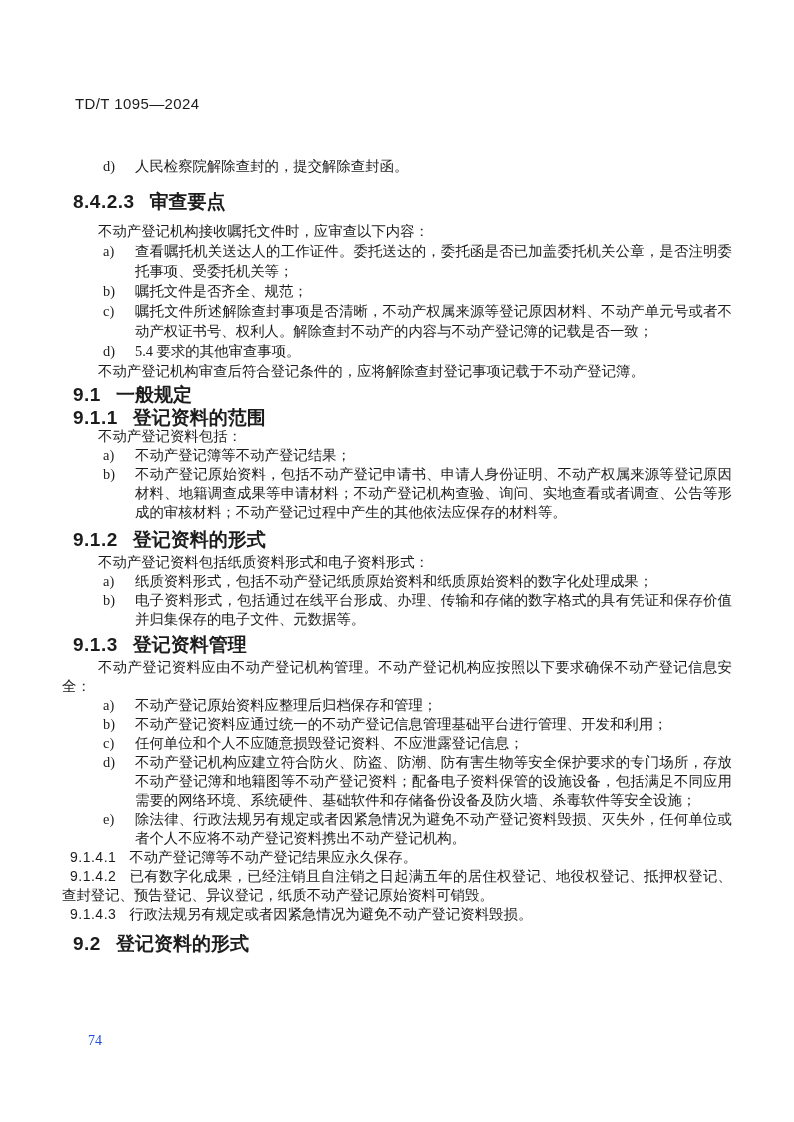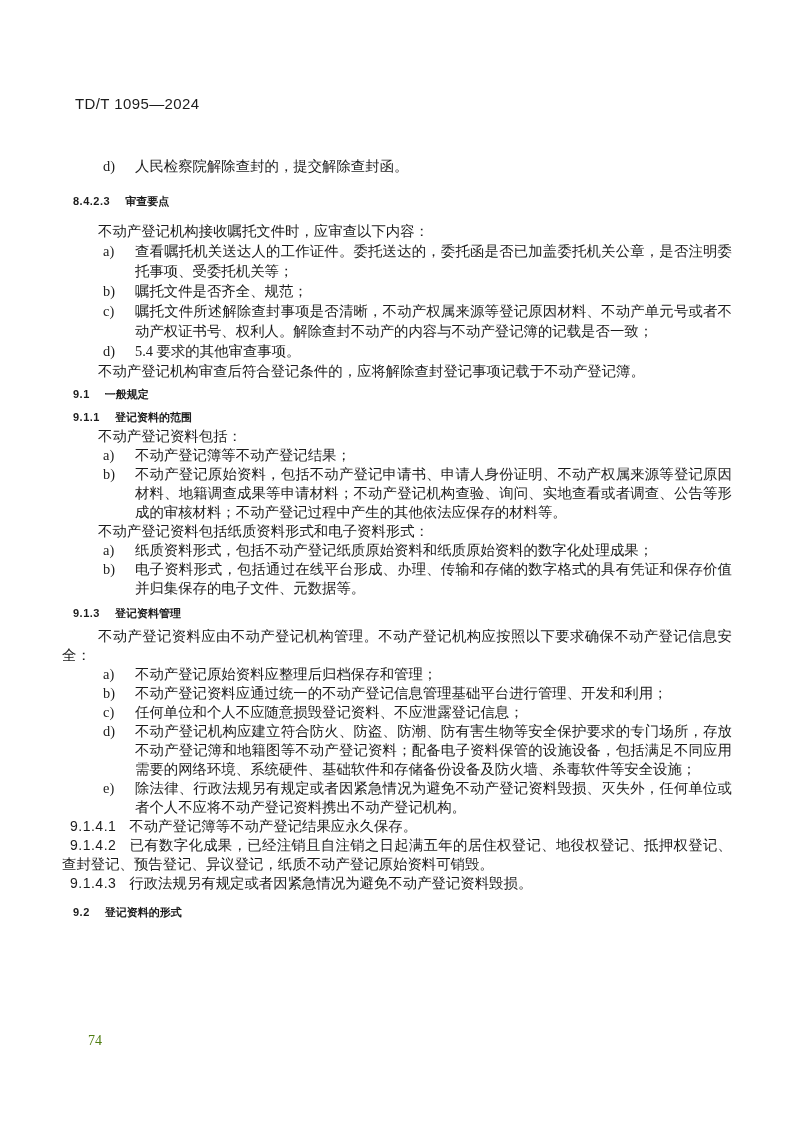--- a/index.html
+++ b/index.html
@@ -34,21 +34,21 @@
     left: 62px;
     width: 670px;
     text-align: justify;
   }
   .s8 { line-height: 20px; }
 
   
   .hd {
     font-family: "Liberation Sans", "DejaVu Sans", sans-serif;
     font-weight: bold;
-    font-size: 11px;
+    font-size: 19px;
     line-height: 19px;
     margin: 0 0 0 11px;
     text-align: left;
   }
   .hd .h-num { margin-right: 15px; letter-spacing: 0.5px; }
   .h-8423 { margin-top: 16px; margin-bottom: 10px; }
   .h-ch9  { font-size: 16px; line-height: 20px; margin-top: 14px; margin-bottom: 4px; }
   .h-ch9 .h-num { margin-right: 20px; }
   .h-91   { margin-top: 4px; margin-bottom: 0; }
   .h-911  { margin-top: 4px; margin-bottom: 0; }
@@ -83,21 +83,21 @@
     letter-spacing: 0.5px;
     margin-right: 13px;
     white-space: nowrap;
   }
   .page-number {
     position: absolute;
     top: 1031px;
     left: 88px;
     font-family: "Liberation Serif", "DejaVu Serif", serif;
     font-size: 14px;
-    color: #4d7c0f;
+    color: #1d4ed8;
   }
 </style>
 </head>
 <body>
 
 <div class="sheet">
 
   <div class="doc-header">TD/T 1095—2024</div>
 
   <main class="content">
@@ -140,20 +140,23 @@
     <p class="para">不动产登记资料包括：</p>
     <div class="list-item">
       <span class="li-label">a)</span>
       <span class="li-text">不动产登记簿等不动产登记结果；</span>
     </div>
     <div class="list-item">
       <span class="li-label">b)</span>
       <span class="li-text">不动产登记原始资料，包括不动产登记申请书、申请人身份证明、不动产权属来源等登记原因材料、地籍调查成果等申请材料；不动产登记机构查验、询问、实地查看或者调查、公告等形成的审核材料；不动产登记过程中产生的其他依法应保存的材料等。</span>
     </div>
 
+    <h3 class="hd h-912">
+      <span class="h-num">9.1.2</span><span class="h-title">登记资料的形式</span>
+    </h3>
     <p class="para">不动产登记资料包括纸质资料形式和电子资料形式：</p>
     <div class="list-item">
       <span class="li-label">a)</span>
       <span class="li-text">纸质资料形式，包括不动产登记纸质原始资料和纸质原始资料的数字化处理成果；</span>
     </div>
     <div class="list-item">
       <span class="li-label">b)</span>
       <span class="li-text">电子资料形式，包括通过在线平台形成、办理、传输和存储的数字格式的具有凭证和保存价值并归集保存的电子文件、元数据等。</span>
     </div>
 

